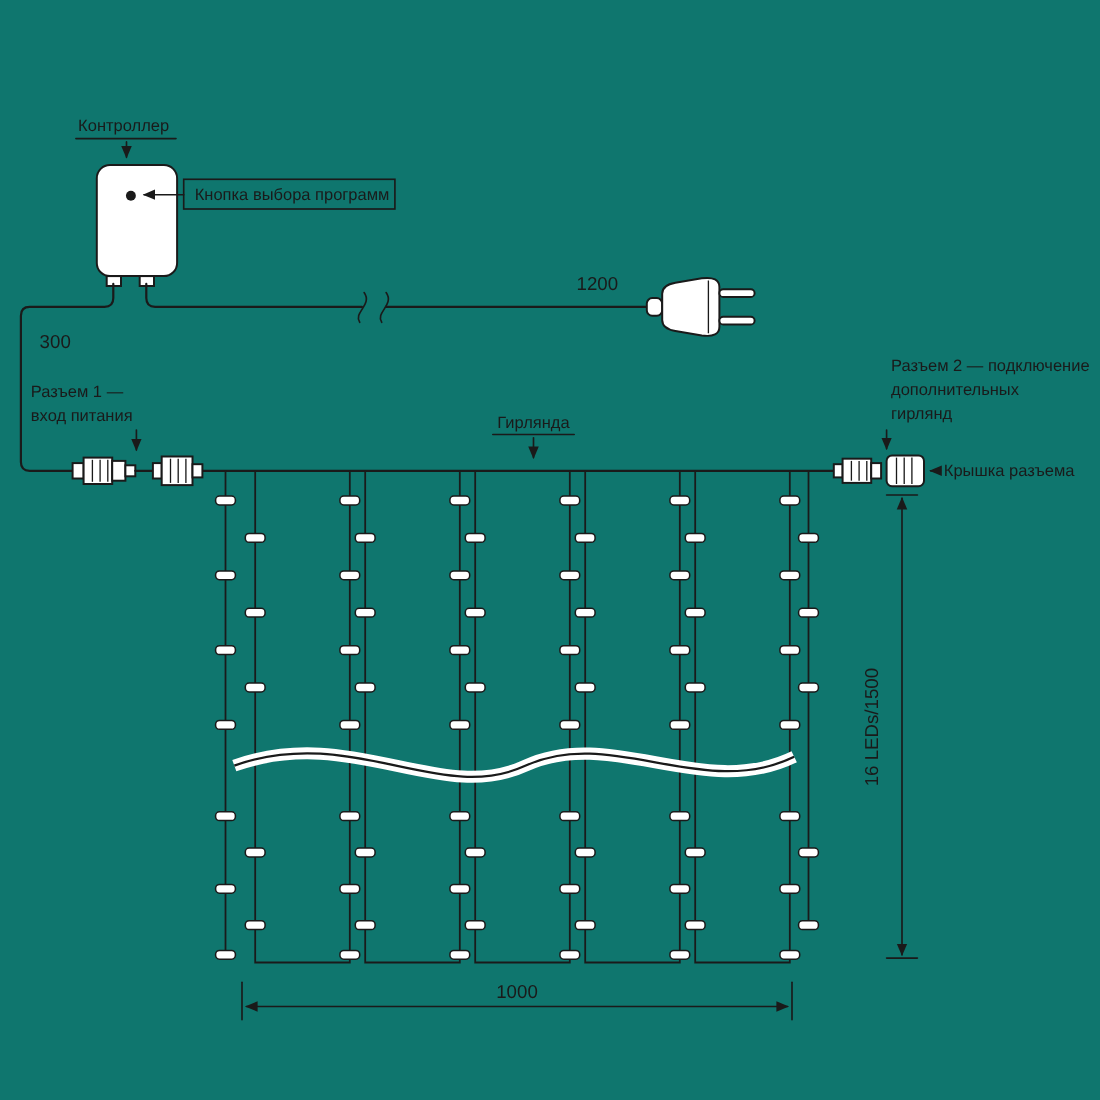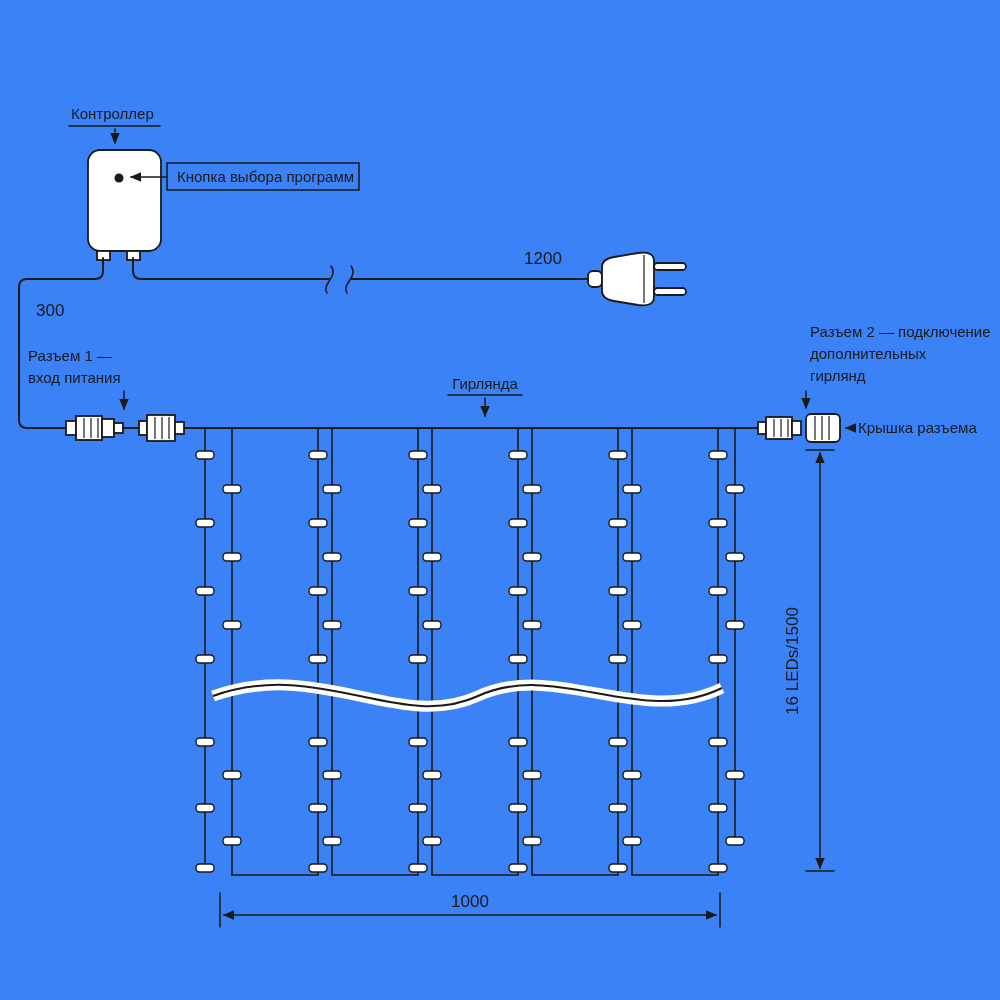--- a/index.html
+++ b/index.html
@@ -1,16 +1,16 @@
 <!DOCTYPE html>
 <html><head>
 <meta charset="utf-8">
 <style>
   html,body{margin:0;padding:0;background:#ffffff}
-  .canvas{position:relative;width:1000px;height:1000px;background:#3b82f6;overflow:hidden}
+  .canvas{position:relative;width:1000px;height:1000px;background:#0f766e;overflow:hidden}
   svg{display:block}
   .lbl{font-family:"Liberation Sans",sans-serif;font-size:15px;fill:#1a1a1a}
   .dim{font-family:"Liberation Sans",sans-serif;font-size:17px;fill:#1a1a1a}
   .wire{stroke:#1a1a1a;fill:none;stroke-width:2;stroke-linecap:round;stroke-linejoin:round}
   .thin{stroke:#1a1a1a;fill:none;stroke-width:1.5;stroke-linecap:round}
   .part{stroke:#1a1a1a;fill:#ffffff;stroke-width:1.8}
   .ridge{stroke:#1a1a1a;stroke-width:1.2}
 </style>
 </head>
 <body>

